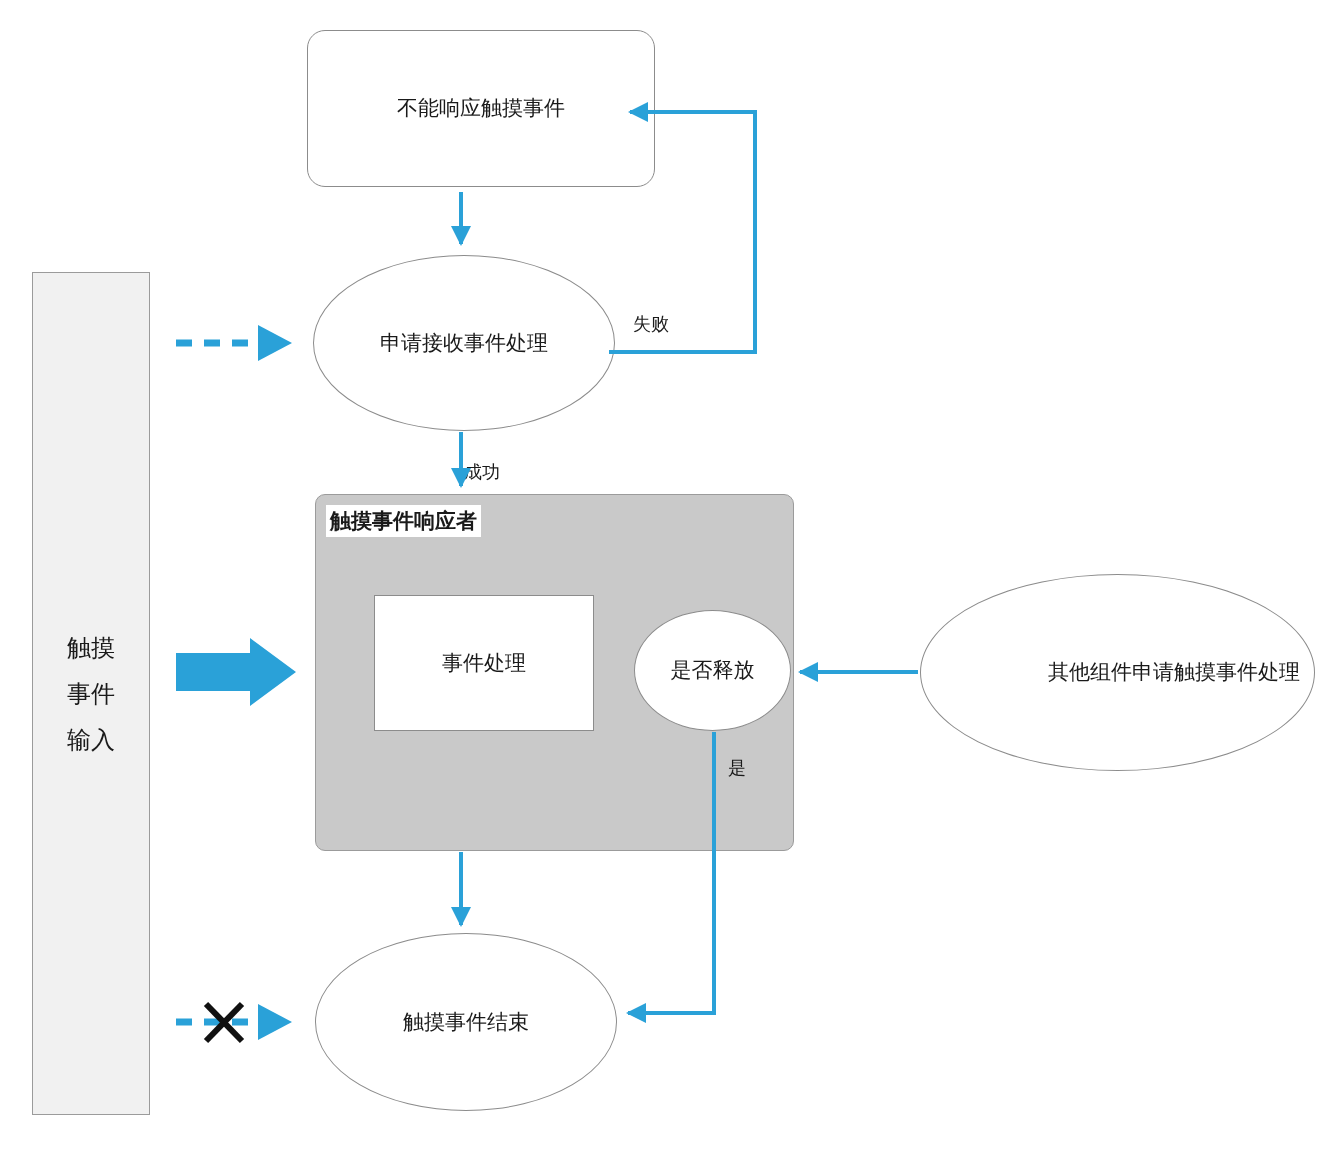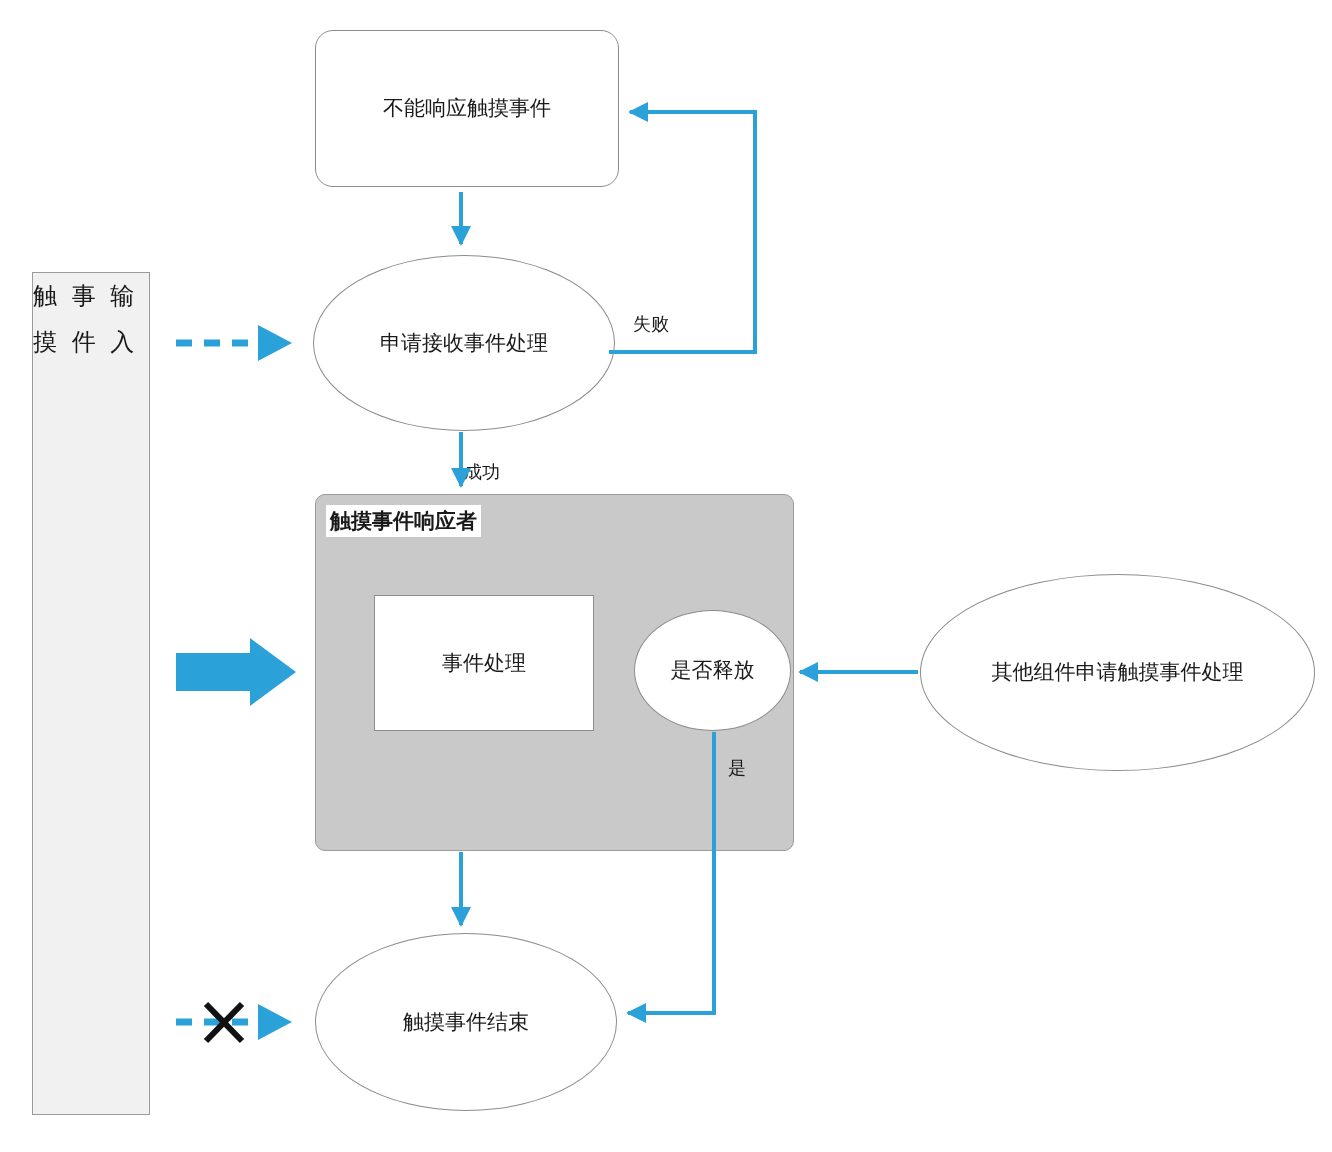--- a/index.html
+++ b/index.html
@@ -48,43 +48,43 @@
     white-space: nowrap;
   }
 
   .side-panel {
     position: absolute;
     left: 32px; top: 272px;
     width: 118px; height: 843px;
     background: #f1f1f1;
     border: 1px solid #9b9b9b;
     display: flex;
-    flex-direction: row;
-    align-items: flex-start;
+    flex-direction: column;
+    align-items: center;
     justify-content: center;
     font-size: 24px;
     line-height: 46px;
     font-weight: 500;
   }
 
   .edge-label {
     position: absolute;
     font-size: 18px;
     white-space: nowrap;
   }
   #label-fail    { left: 633px; top: 312px; }
   #label-success { left: 464px; top: 460px; }
   #label-yes     { left: 728px; top: 756px; }
 
   
-  #node-cannot-respond { left: 315px; top: 30px;  width: 304px; height: 157px; }
+  #node-cannot-respond { left: 307px; top: 30px;  width: 348px; height: 157px; }
   #node-apply-receive  { left: 313px; top: 255px; width: 302px; height: 176px; }
   #node-event-handle   { left: 355px; top: 595px; width: 220px; height: 136px; margin-left: 19px; }
   #node-release-check  { left: 634px; top: 610px; width: 157px; height: 121px; }
-  #node-other-request  { left: 920px; top: 574px; width: 395px; height: 197px; }
+  #node-other-request  { left: 920px; top: 574px; width: 395px; height: 197px; justify-content: flex-end; }
   #node-touch-end      { left: 315px; top: 933px; width: 302px; height: 178px; font-family: Liberation Serif, serif; }
 
   svg.overlay {
     position: absolute;
     left: 0; top: 0;
     width: 1332px;
     height: 1152px;
     pointer-events: none;
   }
 </style>

